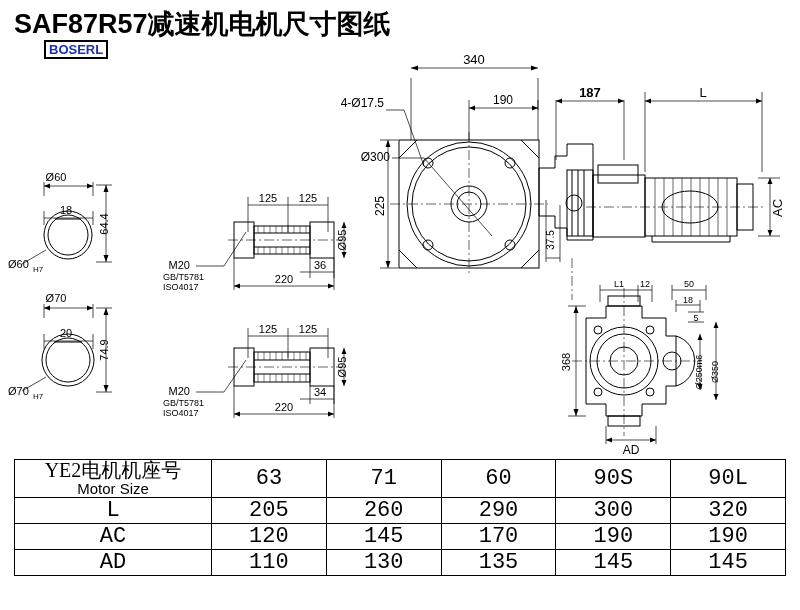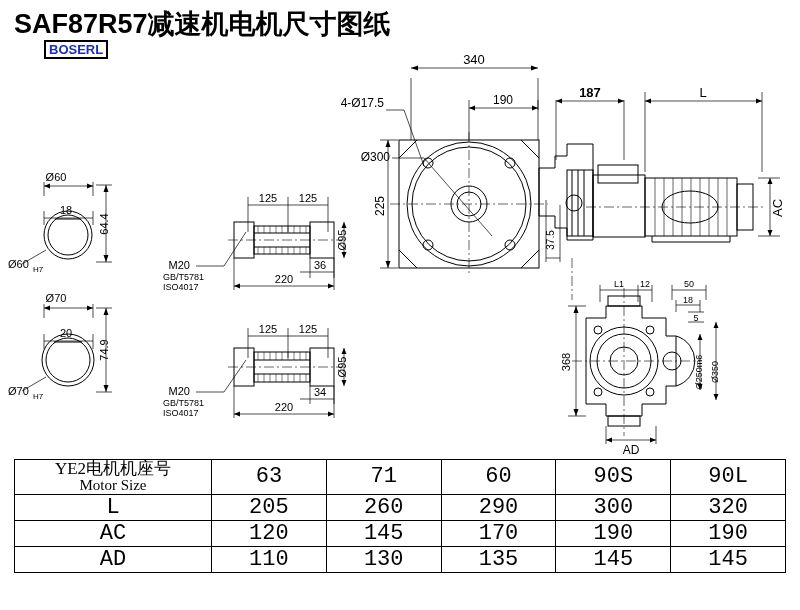--- a/index.html
+++ b/index.html
@@ -33,22 +33,22 @@
     font-size:17px;
   }
   .spec-table td{
     border:1px solid #000;
     text-align:center;
     height:24px;
     padding:0;
   }
   .spec-table td.lbl{width:196px;}
   .spec-table td.val{width:auto;}
-  .hdr-cn{font-size:17px;line-height:1.05;}
-  .hdr-en{font-family:Liberation Serif, serif;font-size:15px;line-height:1.05;}
+  .hdr-cn{font-size:20px;line-height:1.05;}
+  .hdr-en{font-family:Liberation Sans, sans-serif;font-size:15px;line-height:1.05;}
   .mono{font-family:"Liberation Mono", monospace;font-size:22px;}
 </style>
 </head>
 <body>
 
 <div id="root">
 
   <div class="title">SAF87R57减速机电机尺寸图纸</div>
   <div class="logo">BOSERL</div>
 

